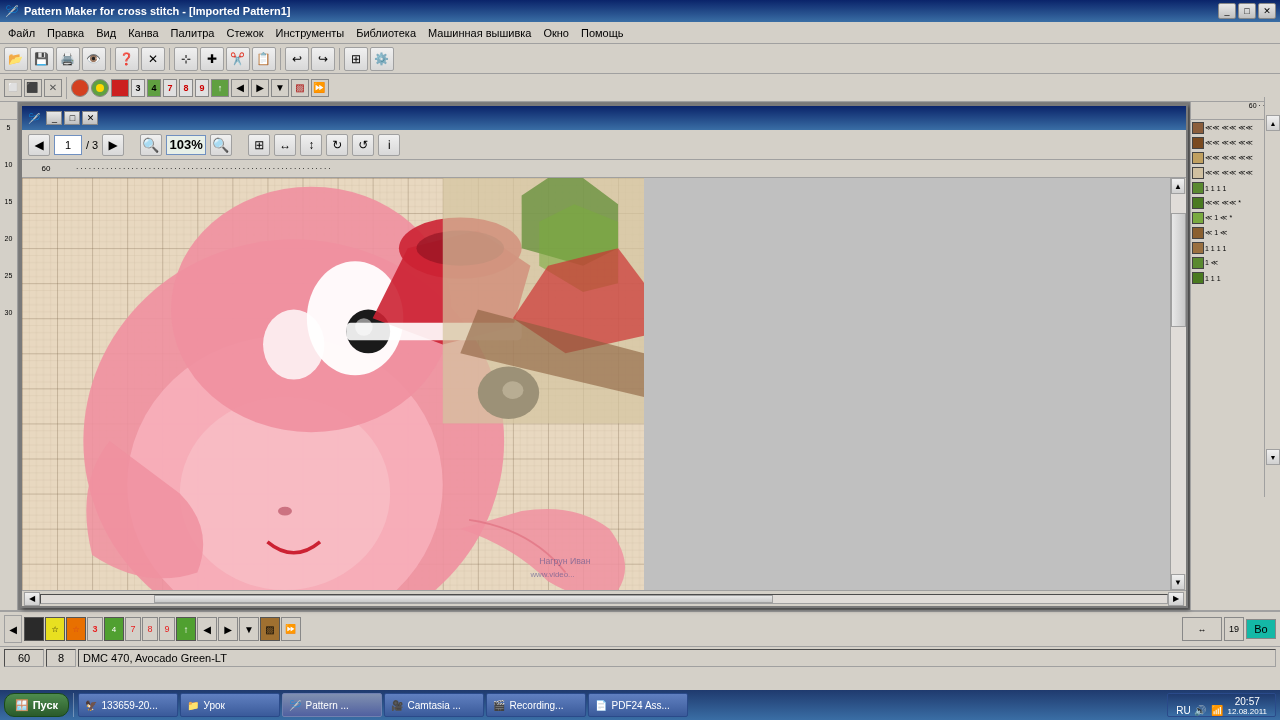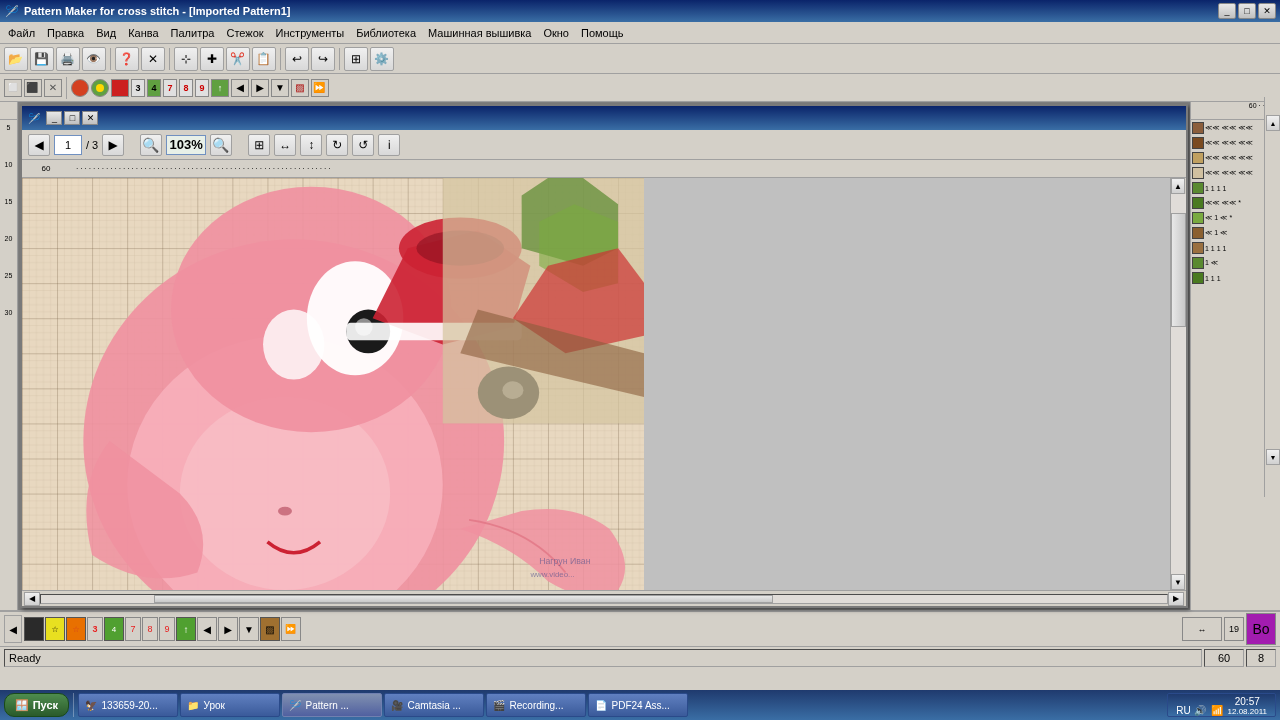--- a/index.html
+++ b/index.html
@@ -544,27 +544,27 @@
     <div style="width:20px;height:24px;background:#50A030;border:1px solid #555;display:flex;align-items:center;justify-content:center;font-size:10px;color:white;">↑</div>
     <div style="width:20px;height:24px;background:#d4d0c8;border:1px solid #888;display:flex;align-items:center;justify-content:center;font-size:10px;">◀</div>
     <div style="width:20px;height:24px;background:#d4d0c8;border:1px solid #888;display:flex;align-items:center;justify-content:center;font-size:10px;">▶</div>
     <div style="width:20px;height:24px;background:#d4d0c8;border:1px solid #888;display:flex;align-items:center;justify-content:center;font-size:10px;">▼</div>
     <div style="width:20px;height:24px;background:#A07030;border:1px solid #555;display:flex;align-items:center;justify-content:center;font-size:10px;">▨</div>
     <div style="width:20px;height:24px;background:#d4d0c8;border:1px solid #888;display:flex;align-items:center;justify-content:center;font-size:9px;">⏩</div>
   </div>
   <div style="flex:1;"></div>
   <div style="width:40px;height:24px;background:#d4d0c8;border:1px solid #888;display:flex;align-items:center;justify-content:center;font-size:9px;">↔</div>
   <div style="width:20px;height:24px;background:#d4d0c8;border:1px solid #888;display:flex;align-items:center;justify-content:center;font-size:9px;">19</div>
-  <div style="width:30px;height:32px;background:#a21caf;border:1px solid #888;display:flex;align-items:center;justify-content:center;font-size:14px;">Bo</div>
+  <div style="width:30px;height:20px;background:#14b8a6;border:1px solid #888;display:flex;align-items:center;justify-content:center;font-size:11px;">Bo</div>
 </div>
 
 <div id="status-bar" style="height:22px;background:#d4d0c8;border-top:1px solid #a0a0a0;display:flex;align-items:center;padding:0 4px;gap:2px;font-size:11px;">
-  <div style="flex:1;border:1px inset #a0a0a0;height:18px;padding:0 4px;display:flex;align-items:center;background:#d4d0c8;">Ready</div>
   <div style="width:40px;border:1px inset #a0a0a0;height:18px;display:flex;align-items:center;justify-content:center;background:#d4d0c8;">60</div>
   <div style="width:30px;border:1px inset #a0a0a0;height:18px;display:flex;align-items:center;justify-content:center;background:#d4d0c8;">8</div>
+  <div style="flex:2;border:1px inset #a0a0a0;height:18px;padding:0 4px;display:flex;align-items:center;background:#d4d0c8;">DMC 470, Avocado Green-LT</div>
 </div>
 
 <div id="taskbar">
   <div class="start-btn">
     <span>🪟</span>
     <span>Пуск</span>
   </div>
   <div style="width:1px;height:24px;background:rgba(255,255,255,0.3);margin:0 2px;"></div>
   <div class="task-btn">
     <span>🦅</span>

